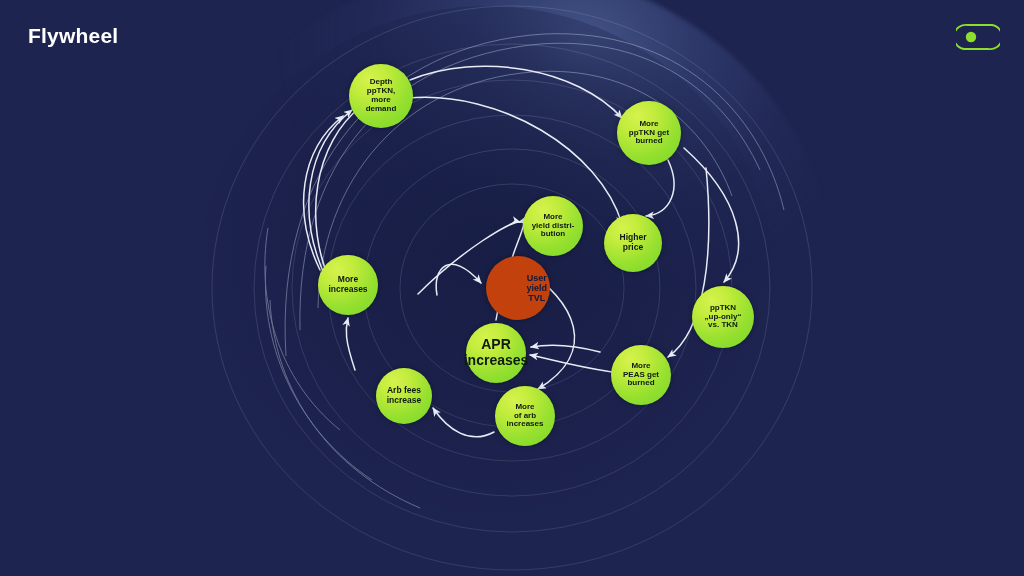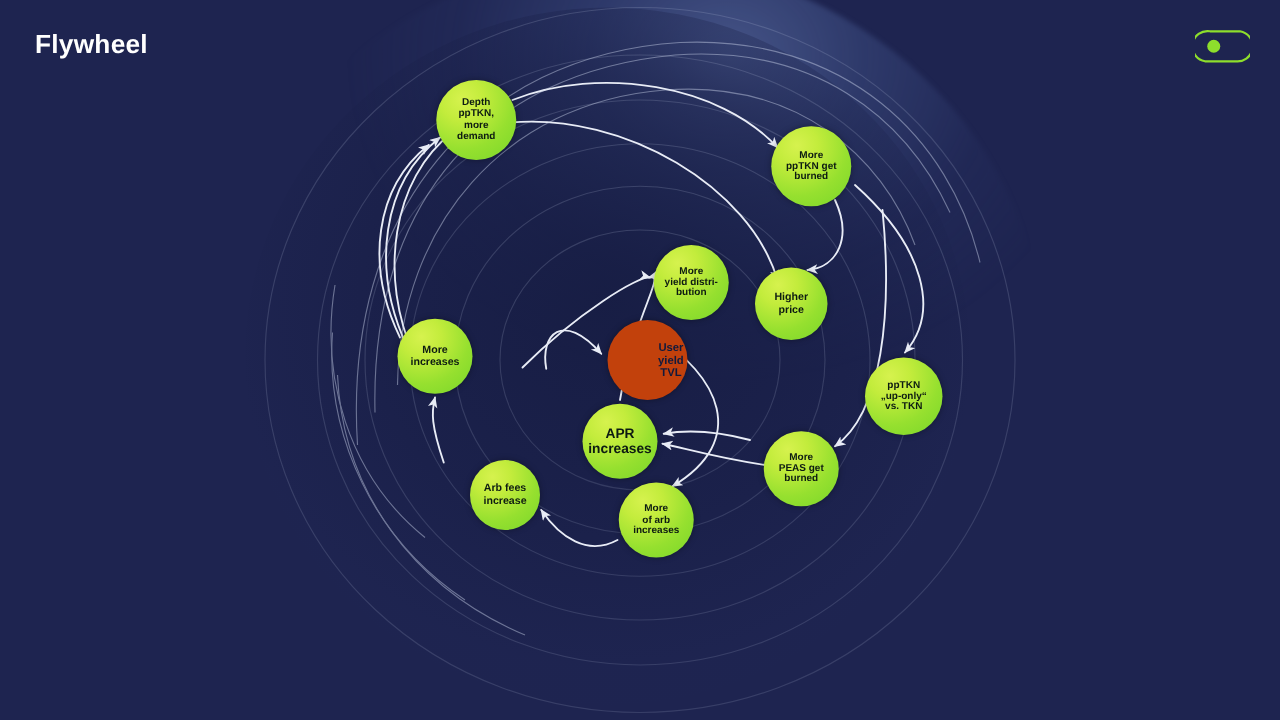--- a/index.html
+++ b/index.html
@@ -223,21 +223,21 @@
           <span>„up-only“</span>
           <span>vs. TKN</span>
         </div>
       </div>
       <div class="node" style="left: 318px; top: 255px; width: 60px; height: 60px; font-size: 8.5px;">
         <div>
           <span>More</span>
           <span>increases</span>
         </div>
       </div>
-      <div class="node" style="left: 466px; top: 323px; width: 60px; height: 60px; font-size: 11px;">
+      <div class="node" style="left: 466px; top: 323px; width: 60px; height: 60px; font-size: 14px;">
         <div>
           <span>APR</span>
           <span>increases</span>
         </div>
       </div>
       <div class="node" style="left: 611px; top: 345px; width: 60px; height: 60px; font-size: 8px;">
         <div>
           <span>More</span>
           <span>PEAS get</span>
           <span>burned</span>

